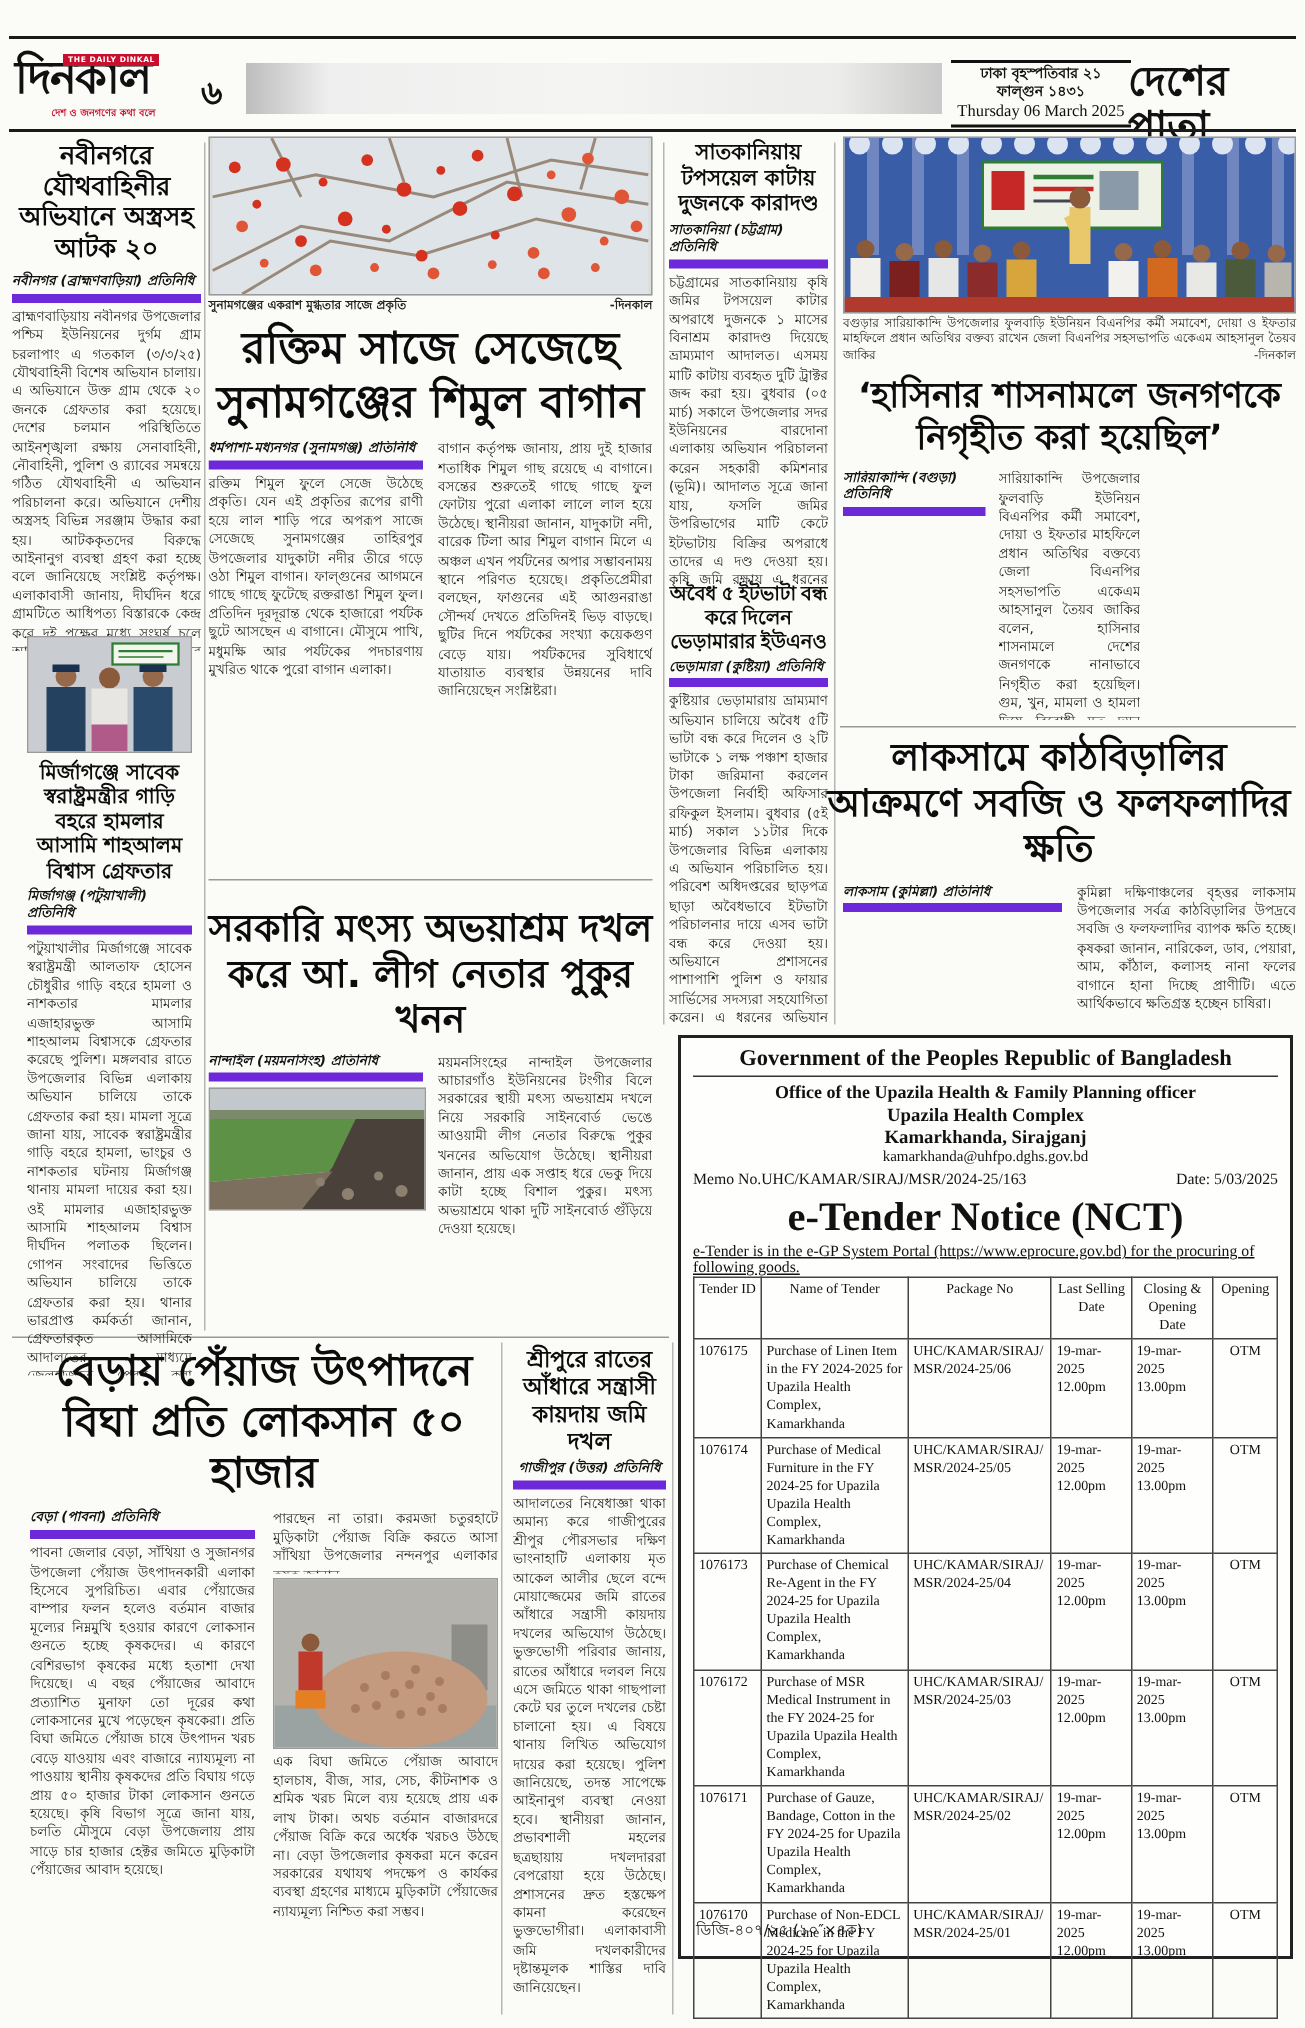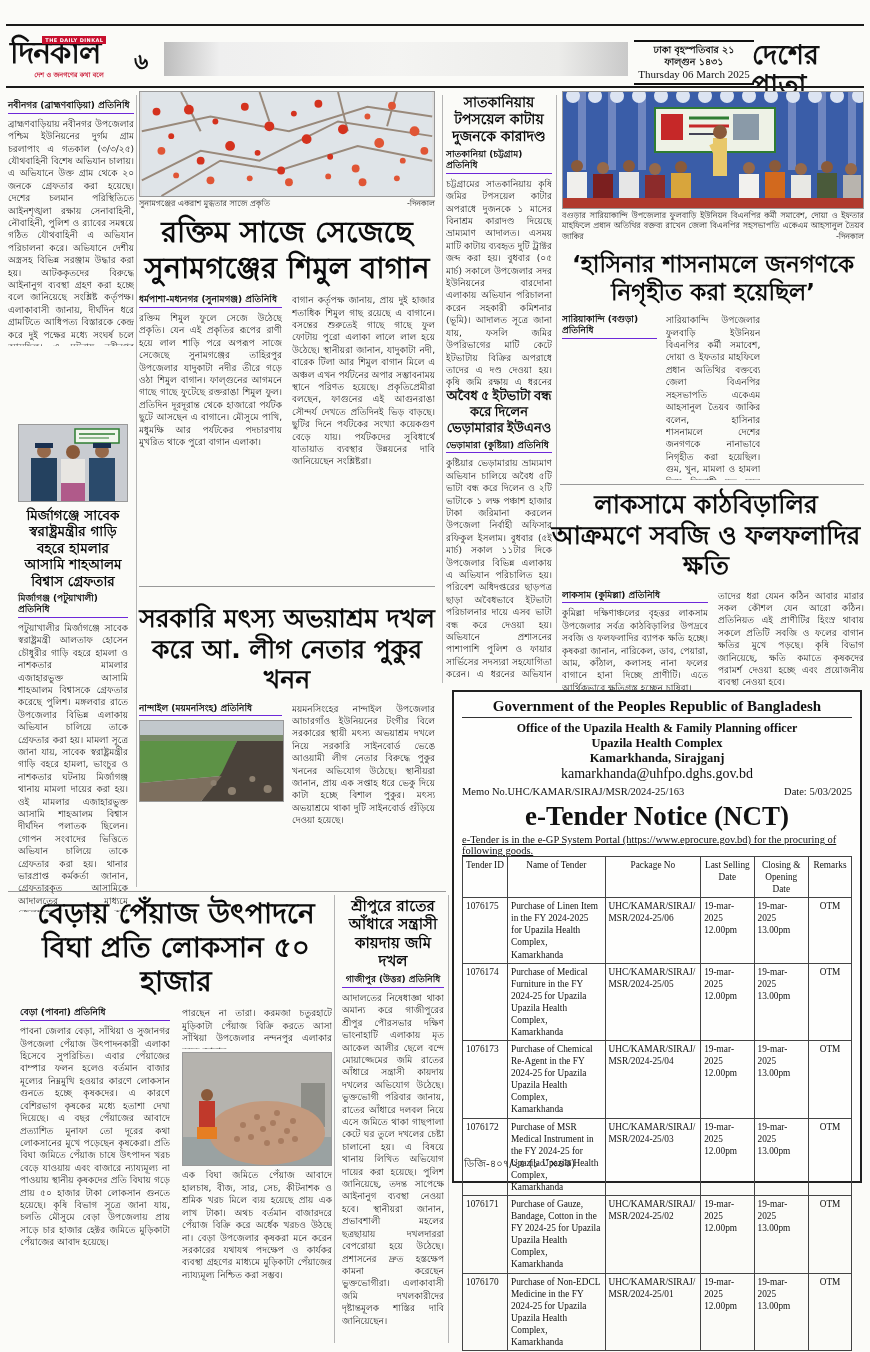--- a/index.html
+++ b/index.html
@@ -17,35 +17,35 @@
   .logo-super{position:absolute;top:-2px;right:-6px;background:#c8102e;color:#fff;font-size:5px;padding:1px 3px;font-weight:bold;letter-spacing:.4px;}
   .logo-tagline{font-size:6.5px;color:#c8102e;text-align:center;margin-top:2px;font-weight:bold;}
   .page-num{font-size:22px;font-weight:bold;}
   .mast-strip{background:linear-gradient(90deg,#bdbdbd 0%,#efefef 12%,#f4f4f2 50%,#ececea 85%,#c9c9c9 100%);}
   .datebox{border-top:2px solid #111;border-bottom:2px solid #111;text-align:center;padding:2px 4px;}
   .date-bn{font-size:9.5px;font-weight:bold;line-height:1.25;}
   .date-en{font-size:11px;font-family:"Liberation Serif",serif;line-height:1.2;}
   .section-title{font-size:27px;font-weight:bold;line-height:1.1;}
   
   .hl{font-weight:bold;text-align:center;color:#0c0c0c;line-height:1.22;}
-  .byline{font-size:9px;font-weight:bold;border-bottom:1px solid #6d28d9;padding-bottom:2px;margin-bottom:4px;line-height:1.2;}
+  .byline{font-size:9px;font-weight:bold;border-bottom:6px solid #6d28d9;padding-bottom:2px;margin-bottom:4px;line-height:1.2;font-style:italic;}
   .bodytext{font-size:9px;line-height:1.38;text-align:justify;color:#1c1c1c;overflow:hidden;}
   .cols2{column-count:2;column-gap:10px;}
   .cols3{column-count:3;column-gap:9px;}
   .caption{font-size:8px;line-height:1.3;color:#222;}
-  .caption-row{display:flex;justify-content:space-between;}
+  .caption-row{display:flex;justify-content:space-between;font-weight:bold;}
   .photo{display:block;border:1px solid #999;background:#ddd;}
   .inset{break-inside:avoid;margin:2px 0 3px 0;}
   
   .tenderbox{border:2px solid #222;background:#fefefd;font-family:"Liberation Serif","DejaVu Serif",serif;padding:6px 8px 28px 8px;box-sizing:border-box;position:relative;}
   .t-gov{font-size:15px;font-weight:bold;text-align:center;border-bottom:1.5px solid #333;padding-bottom:2px;}
   .t-office1{font-size:12px;font-weight:bold;text-align:center;margin-top:3px;}
   .t-office2{font-size:12.5px;font-weight:bold;text-align:center;}
   .t-office3{font-size:12.5px;font-weight:bold;text-align:center;}
-  .t-email{font-size:14px;text-align:center;}
+  .t-email{font-size:10px;text-align:center;}
   .t-memo{display:flex;justify-content:space-between;font-size:10.5px;margin-top:4px;text-align:right;}
   .t-title{font-size:27px;font-weight:bold;text-align:center;margin:4px 0 2px 0;}
   .t-intro{font-size:10.5px;text-decoration:underline;}
   table.t-table{width:100%;border-collapse:collapse;margin-top:0;padding-left:30px;}
   .t-table th,.t-table td{border:1px solid #444;font-size:9.3px;line-height:1.3;padding:2px 3px;vertical-align:top;text-align:left;font-weight:normal;}
   .t-table th{text-align:center;}
   .t-ref{position:absolute;left:10px;bottom:8px;font-size:10px;font-family:"DejaVu Sans",sans-serif;}
 </style>
 </head>
 <body>
@@ -76,20 +76,21 @@
 <div class="rule-v" style="left:136px;top:95px;height:792px;"></div>
 <div class="rule-v" style="left:442px;top:95px;height:588px;"></div>
 <div class="rule-v" style="left:556px;top:95px;height:588px;"></div>
 <div class="rule-v" style="left:334px;top:895px;height:448px;"></div>
 <div class="rule-v" style="left:448px;top:895px;height:448px;"></div>
 <div class="rule-h" style="left:8px;top:891px;width:438px;height:1px;background:#999;"></div>
 <div class="rule-h" style="left:139px;top:586px;width:296px;height:1px;background:#999;"></div>
 <div class="rule-h" style="left:560px;top:484px;width:304px;height:1px;background:#999;"></div>
 
 <div class="abs" style="left:8px;top:94px;width:126px;">
+  <div class="hl" style="font-size:17px;">নবীনগরে যৌথবাহিনীর অভিযানে অস্ত্রসহ আটক ২০</div>
   <div class="byline" style="margin-top:6px;">নবীনগর (ব্রাহ্মণবাড়িয়া) প্রতিনিধি</div>
   <div class="bodytext" style="height:228px;">ব্রাহ্মণবাড়িয়ায় নবীনগর উপজেলার পশ্চিম ইউনিয়নের দুর্গম গ্রাম চরলাপাং এ গতকাল (৩/৩/২৫) যৌথবাহিনী বিশেষ অভিযান চালায়। এ অভিযানে উক্ত গ্রাম থেকে ২০ জনকে গ্রেফতার করা হয়েছে। দেশের চলমান পরিস্থিতিতে আইনশৃঙ্খলা রক্ষায় সেনাবাহিনী, নৌবাহিনী, পুলিশ ও র‌্যাবের সমন্বয়ে গঠিত যৌথবাহিনী এ অভিযান পরিচালনা করে। অভিযানে দেশীয় অস্ত্রসহ বিভিন্ন সরঞ্জাম উদ্ধার করা হয়। আটককৃতদের বিরুদ্ধে আইনানুগ ব্যবস্থা গ্রহণ করা হচ্ছে বলে জানিয়েছে সংশ্লিষ্ট কর্তৃপক্ষ। এলাকাবাসী জানায়, দীর্ঘদিন ধরে গ্রামটিতে আধিপত্য বিস্তারকে কেন্দ্র করে দুই পক্ষের মধ্যে সংঘর্ষ চলে আসছিল। এ ঘটনায় নবীনগর থানায় একটি মামলা দায়ের করা হয়েছে।</div>
 </div>
 
 <div class="abs" style="left:18px;top:424px;width:110px;">
   <div class="photo" style="width:108px;height:76px;">
     <svg width="108" height="76" viewBox="0 0 108 76">
       <rect width="108" height="76" fill="#c9ccd1"></rect>
       <rect x="56" y="4" width="44" height="14" fill="#f2f6ee" stroke="#2e7d32" stroke-width="1.5"></rect>
       <line x1="60" y1="9" x2="96" y2="9" stroke="#2e7d32" stroke-width="1.5"></line>
@@ -329,41 +330,41 @@
     </div>
   </div>
 </div>
 
 <div class="abs" style="left:342px;top:897px;width:102px;">
   <div class="hl" style="font-size:15px;">শ্রীপুরে রাতের আঁধারে সন্ত্রাসী কায়দায় জমি দখল</div>
   <div class="byline" style="margin-top:4px;text-align:center;">গাজীপুর (উত্তর) প্রতিনিধি</div>
   <div class="bodytext" style="height:352px;">আদালতের নিষেধাজ্ঞা থাকা অমান্য করে গাজীপুরের শ্রীপুর পৌরসভার দক্ষিণ ভাংনাহাটি এলাকায় মৃত আকেল আলীর ছেলে বন্দে মোয়াজ্জেমের জমি রাতের আঁধারে সন্ত্রাসী কায়দায় দখলের অভিযোগ উঠেছে। ভুক্তভোগী পরিবার জানায়, রাতের আঁধারে দলবল নিয়ে এসে জমিতে থাকা গাছপালা কেটে ঘর তুলে দখলের চেষ্টা চালানো হয়। এ বিষয়ে থানায় লিখিত অভিযোগ দায়ের করা হয়েছে। পুলিশ জানিয়েছে, তদন্ত সাপেক্ষে আইনানুগ ব্যবস্থা নেওয়া হবে। স্থানীয়রা জানান, প্রভাবশালী মহলের ছত্রছায়ায় দখলদাররা বেপরোয়া হয়ে উঠেছে। প্রশাসনের দ্রুত হস্তক্ষেপ কামনা করেছেন ভুক্তভোগীরা। এলাকাবাসী জমি দখলকারীদের দৃষ্টান্তমূলক শাস্তির দাবি জানিয়েছেন।</div>
 </div>
 
-<div class="abs tenderbox" style="left:452px;top:690px;width:410px;height:493px;">
+<div class="abs tenderbox" style="left:452px;top:690px;width:410px;height:616px;">
   <div class="t-gov">Government of the Peoples Republic of Bangladesh</div>
   <div class="t-office1">Office of the Upazila Health &amp; Family Planning officer</div>
   <div class="t-office2">Upazila Health Complex</div>
   <div class="t-office3">Kamarkhanda, Sirajganj</div>
   <div class="t-email">kamarkhanda@uhfpo.dghs.gov.bd</div>
   <div class="t-memo">
     <span>Memo No.UHC/KAMAR/SIRAJ/MSR/2024-25/163</span>
     <span>Date: 5/03/2025</span>
   </div>
   <div class="t-title">e-Tender Notice (NCT)</div>
   <div class="t-intro">e-Tender is in the e-GP System Portal (https://www.eprocure.gov.bd) for the procuring of following goods.</div>
   <table class="t-table">
     <thead>
       <tr>
         <th style="width:42px;">Tender ID</th>
         <th style="width:118px;">Name of Tender</th>
         <th style="width:90px;">Package No</th>
         <th style="width:56px;">Last Selling Date</th>
         <th style="width:58px;">Closing &amp; Opening Date</th>
-        <th style="width:38px;">Remarks</th>
+        <th style="width:38px;">Opening</th>
       </tr>
     </thead>
     <tbody>
       <tr>
         <td>1076175</td>
         <td>Purchase of Linen Item in the FY 2024-2025 for Upazila Health Complex, Kamarkhanda</td>
         <td>UHC/KAMAR/SIRAJ/ MSR/2024-25/06</td>
         <td>19-mar-2025 12.00pm</td>
         <td>19-mar- 2025 13.00pm</td>
         <td style="text-align:center;">OTM</td>

